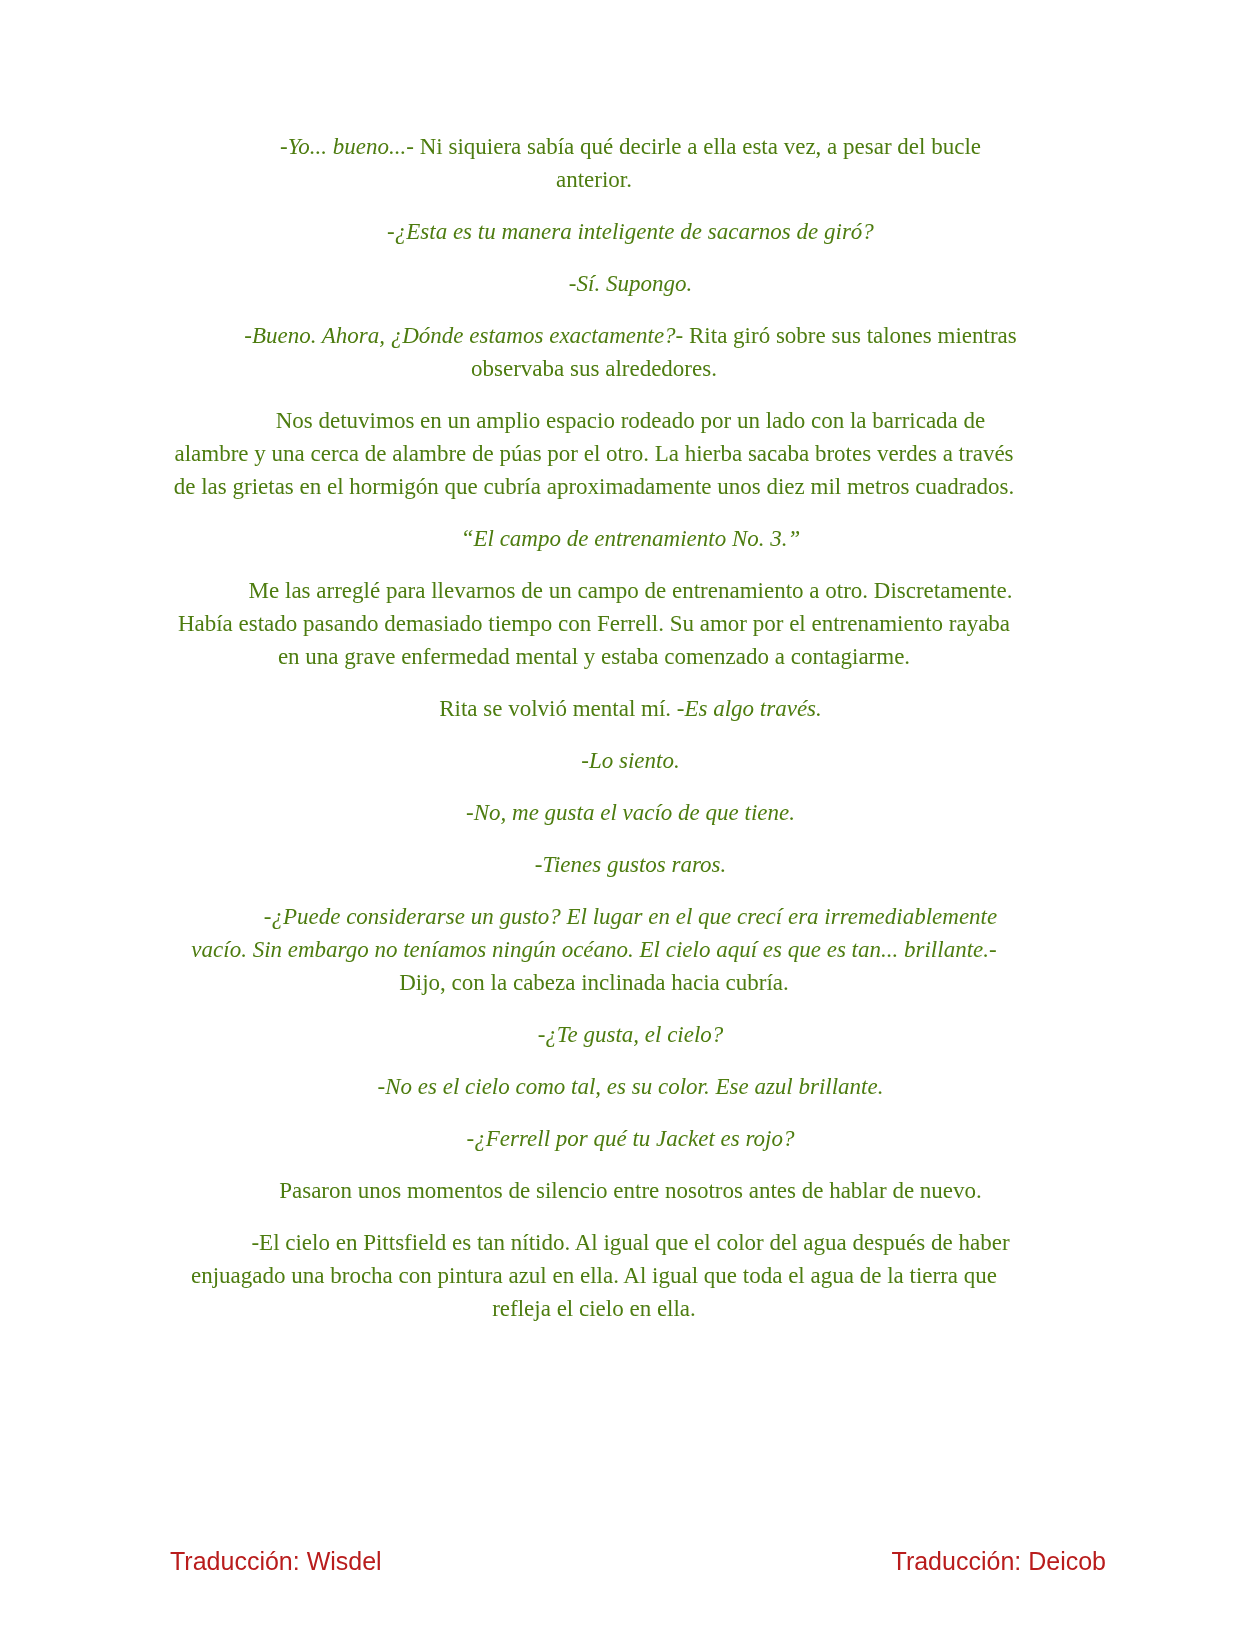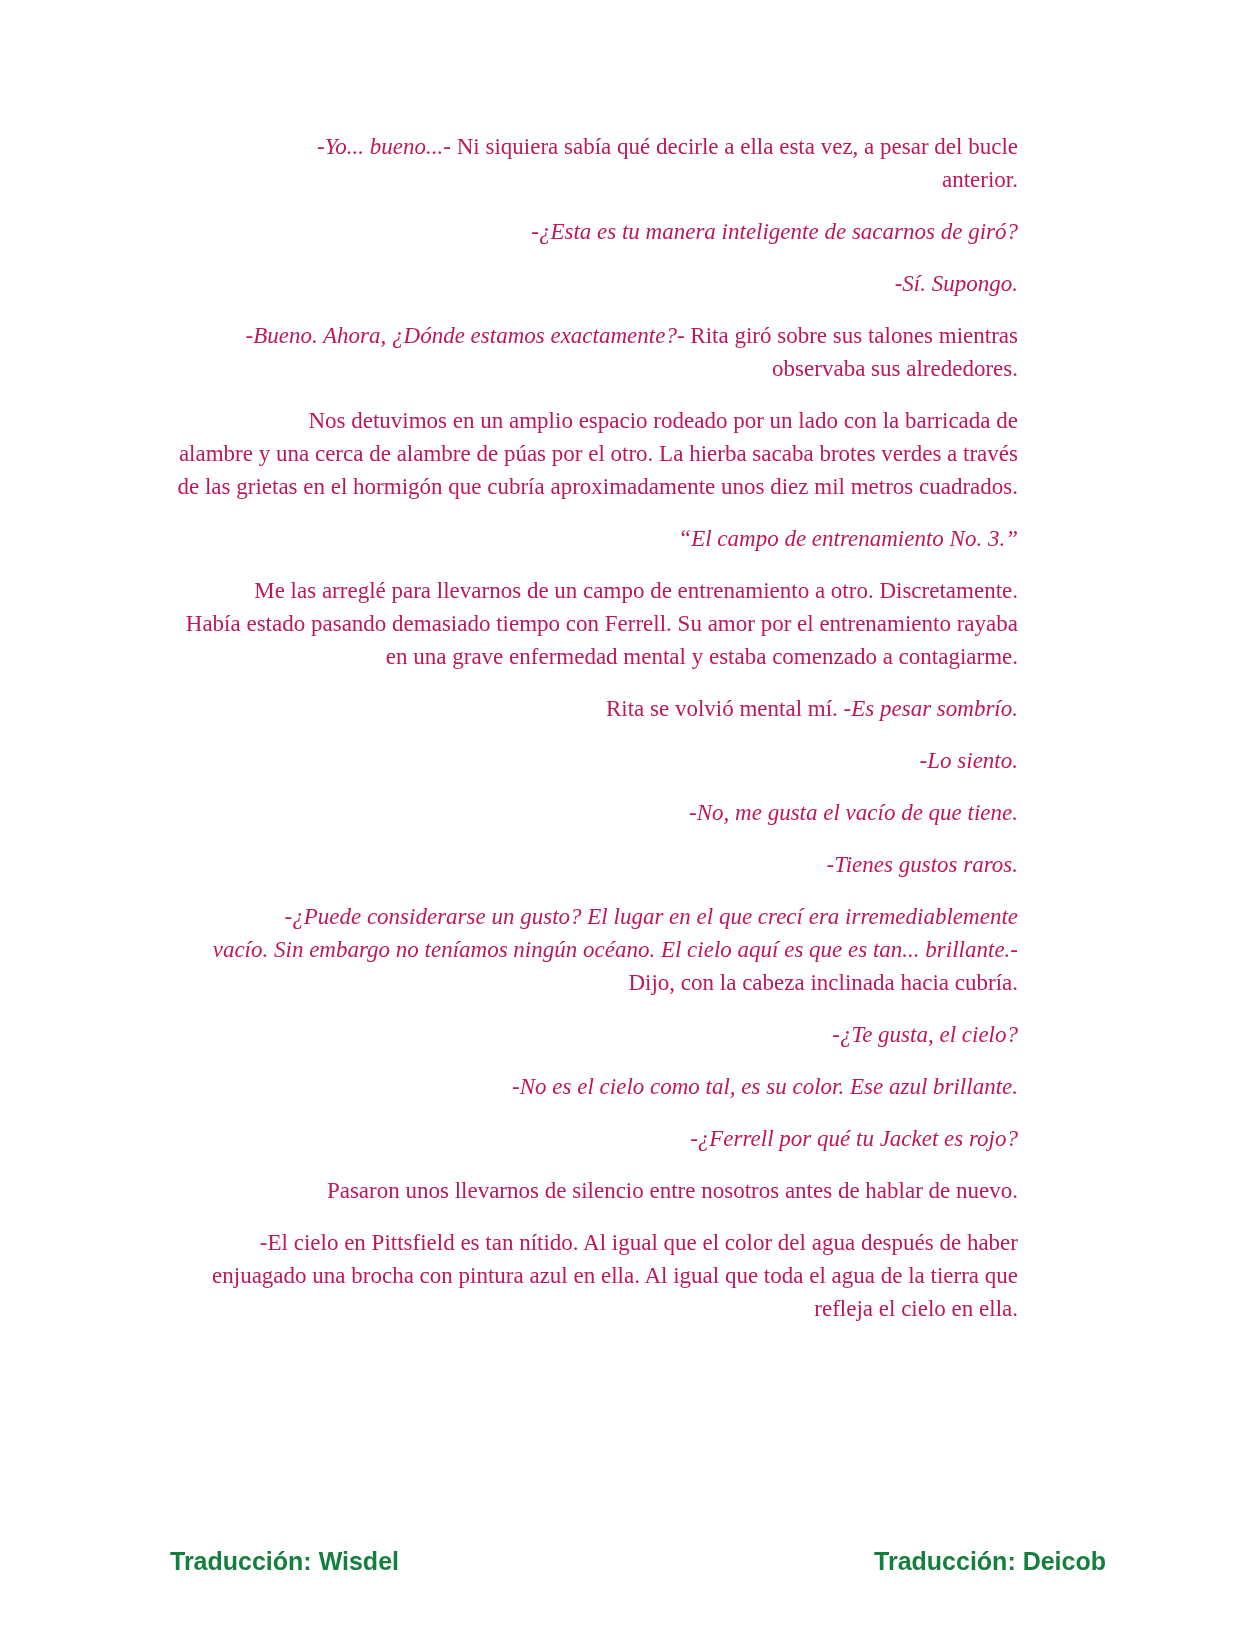--- a/index.html
+++ b/index.html
@@ -20,59 +20,59 @@
     position: absolute;
     left: 170px;
     top: 130px;
     width: 848px;
   }
   .doc-body p {
     margin: 0 0 19px 0;
     font-size: 23px;
     line-height: 33px;
     text-indent: 73px;
-    text-align: right;
-    color: #be185d;
+    text-align: center;
+    color: #4d7c0f;
   }
   .seg { font-style: normal; }
   .seg.italic { font-style: italic; }
   .page-footer {
     position: absolute;
     left: 170px;
     top: 1546px;
     width: 936px;
     display: flex;
     justify-content: space-between;
     font-family: "Liberation Sans", sans-serif;
-    font-weight: 700;
+    font-weight: 400;
     font-size: 25px;
     line-height: 30px;
-    color: #15803d;
+    color: #b91c1c;
   }
 </style>
 </head>
 <body>
 
 <div class="page">
   <div class="doc-body">
       <p><span class="seg italic">-Yo... bueno...-</span><span class="seg"> Ni siquiera sabía qué decirle a ella esta vez, a pesar del bucle anterior.</span></p>
       <p><span class="seg italic">-¿Esta es tu manera inteligente de sacarnos de giró?</span></p>
       <p><span class="seg italic">-Sí. Supongo.</span></p>
       <p><span class="seg italic">-Bueno. Ahora, ¿Dónde estamos exactamente?-</span><span class="seg"> Rita giró sobre sus talones mientras observaba sus alrededores.</span></p>
       <p><span class="seg">Nos detuvimos en un amplio espacio rodeado por un lado con la barricada de alambre y una cerca de alambre de púas por el otro. La hierba sacaba brotes verdes a través de las grietas en el hormigón que cubría aproximadamente unos diez mil metros cuadrados.</span></p>
       <p><span class="seg italic">“El campo de entrenamiento No. 3.”</span></p>
       <p><span class="seg">Me las arreglé para llevarnos de un campo de entrenamiento a otro. Discretamente. Había estado pasando demasiado tiempo con Ferrell. Su amor por el entrenamiento rayaba en una grave enfermedad mental y estaba comenzado a contagiarme.</span></p>
-      <p><span class="seg">Rita se volvió mental mí. </span><span class="seg italic">-Es pesar sombrío.</span></p>
+      <p><span class="seg">Rita se volvió mental mí. </span><span class="seg italic">-Es algo través.</span></p>
       <p><span class="seg italic">-Lo siento.</span></p>
       <p><span class="seg italic">-No, me gusta el vacío de que tiene.</span></p>
       <p><span class="seg italic">-Tienes gustos raros.</span></p>
       <p><span class="seg italic">-¿Puede considerarse un gusto? El lugar en el que crecí era irremediablemente vacío. Sin embargo no teníamos ningún océano. El cielo aquí es que es tan... brillante.-</span><span class="seg"> Dijo, con la cabeza inclinada hacia cubría.</span></p>
       <p><span class="seg italic">-¿Te gusta, el cielo?</span></p>
       <p><span class="seg italic">-No es el cielo como tal, es su color. Ese azul brillante.</span></p>
       <p><span class="seg italic">-¿Ferrell por qué tu Jacket es rojo?</span></p>
-      <p><span class="seg">Pasaron unos llevarnos de silencio entre nosotros antes de hablar de nuevo.</span></p>
+      <p><span class="seg">Pasaron unos momentos de silencio entre nosotros antes de hablar de nuevo.</span></p>
       <p><span class="seg">-El cielo en Pittsfield es tan nítido. Al igual que el color del agua después de haber enjuagado una brocha con pintura azul en ella. Al igual que toda el agua de la tierra que refleja el cielo en ella.</span></p>
     </div>
   <div class="page-footer">
     <span>Traducción: Wisdel</span>
     <span>Traducción: Deicob</span>
   </div>
 </div>
 
 </body></html>

